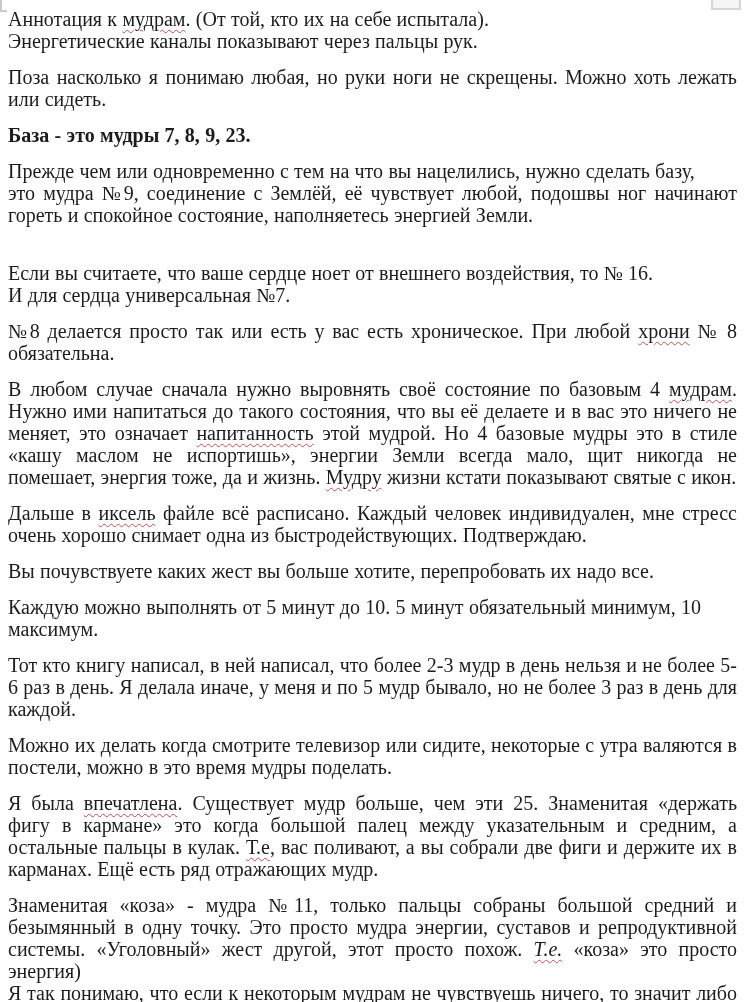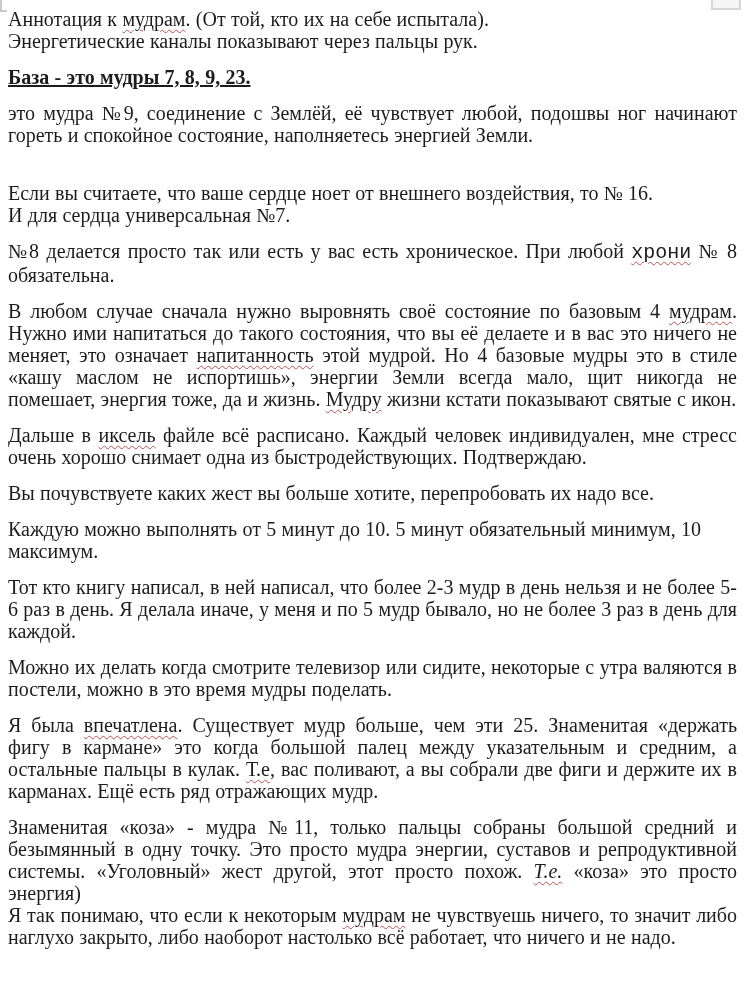--- a/index.html
+++ b/index.html
@@ -19,21 +19,21 @@
     padding: 8px 8px 0 8px;
     font-size: 20px;
     line-height: 22px;
   }
   .para {
     margin: 0;
     text-align: left;
     word-spacing: 0.3px;
   }
   .para.justify { text-align: justify; }
-  .para.bold { font-weight: bold; text-decoration: underline; }
+  .para.bold { font-weight: bold; }
   .para.space-after { margin-bottom: 14px; }
   .squiggle {
     text-decoration: underline;
     text-decoration-style: wavy;
     text-decoration-color: #c0504d;
     text-decoration-thickness: 1px;
     text-underline-offset: 3px;
   }
   
   .frag-tl {
@@ -56,24 +56,26 @@
   }
 </style>
 </head>
 <body style="background: rgb(255, 255, 255); color: rgb(28, 28, 28);">
 
 <div class="frag-tl"></div>
 <div class="frag-tr"></div>
 
 <div class="doc">
     <p class="para space-after"><span>Аннотация к </span><span class="squiggle" style="text-decoration-color: rgb(192, 80, 77);">мудрам</span><span>. (От той, кто их на себе испытала).</span><br><span>Энергетические каналы показывают через пальцы рук.</span><br></p>
+    <p class="para justify space-after"><span>Поза насколько я понимаю любая, но руки ноги не скрещены. Можно хоть лежать или сидеть.</span></p>
     <p class="para bold space-after"><span>База - это мудры 7, 8, 9, 23.</span></p>
+    <p class="para"><span>Прежде чем или одновременно с тем на что вы нацелились, нужно сделать базу,</span></p>
     <p class="para justify space-after"><span>это мудра №9, соединение с Землёй, её чувствует любой, подошвы ног начинают гореть и спокойное состояние, наполняетесь энергией Земли.</span></p>
     <p class="para space-after"><br><span>Если вы считаете, что ваше сердце ноет от внешнего воздействия, то № 16.</span><br><span>И для сердца универсальная №7.</span></p>
-    <p class="para justify space-after"><span>№8 делается просто так или есть у вас есть хроническое. При любой </span><span class="squiggle" style="text-decoration-color: rgb(192, 80, 77); font-family: Liberation Mono, monospace;">хрони</span><span> № 8 обязательна.</span></p>
+    <p class="para justify space-after"><span>№8 делается просто так или есть у вас есть хроническое. При любой </span><span class="squiggle" style="text-decoration-color: rgb(192, 80, 77);">хрони</span><span> № 8 обязательна.</span></p>
     <p class="para justify space-after"><span>В любом случае сначала нужно выровнять своё состояние по базовым 4 </span><span class="squiggle" style="text-decoration-color: rgb(192, 80, 77);">мудрам</span><span>. Нужно ими напитаться до такого состояния, что вы её делаете и в вас это ничего не меняет, это означает </span><span class="squiggle" style="text-decoration-color: rgb(192, 80, 77);">напитанность</span><span> этой мудрой. Но 4 базовые мудры это в стиле «кашу маслом не испортишь», энергии Земли всегда мало, щит никогда не помешает, энергия тоже, да и жизнь. </span><span class="squiggle" style="text-decoration-color: rgb(192, 80, 77);">Мудру</span><span> жизни кстати показывают святые с икон.</span></p>
     <p class="para justify space-after"><span>Дальше в </span><span class="squiggle" style="text-decoration-color: rgb(192, 80, 77);">иксель</span><span> файле всё расписано. Каждый человек индивидуален, мне стресс очень хорошо снимает одна из быстродействующих. Подтверждаю.</span></p>
     <p class="para space-after"><span>Вы почувствуете каких жест вы больше хотите, перепробовать их надо все.</span></p>
     <p class="para space-after"><span>Каждую можно выполнять от 5 минут до 10. 5 минут обязательный минимум, 10 максимум.</span></p>
     <p class="para justify space-after"><span>Тот кто книгу написал, в ней написал, что более 2-3 мудр в день нельзя и не более 5-6 раз в день. Я делала иначе, у меня и по 5 мудр бывало, но не более 3 раз в день для каждой.</span></p>
     <p class="para justify space-after"><span>Можно их делать когда смотрите телевизор или сидите, некоторые с утра валяются в постели, можно в это время мудры поделать.</span></p>
     <p class="para justify space-after"><span>Я была </span><span class="squiggle" style="text-decoration-color: rgb(192, 80, 77);">впечатлена</span><span>. Существует мудр больше, чем эти 25. Знаменитая «держать фигу в кармане» это когда большой палец между указательным и средним,  а остальные пальцы в кулак. </span><span class="squiggle" style="text-decoration-color: rgb(192, 80, 77);">Т.е</span><span>, вас поливают, а вы собрали две фиги и держите их в карманах. Ещё есть ряд отражающих мудр.</span></p>
     <p class="para justify"><span>Знаменитая «коза» - мудра №11, только пальцы собраны большой средний и безымянный в одну точку. Это просто мудра энергии, суставов и репродуктивной системы. «Уголовный» жест другой, этот просто похож. </span><span class="squiggle" style="text-decoration-color: rgb(192, 80, 77); font-style: italic;">Т.е.</span><span> «коза» это просто энергия)</span></p>
     <p class="para justify"><span>Я так понимаю, что если к некоторым </span><span class="squiggle" style="text-decoration-color: rgb(192, 80, 77);">мудрам</span><span> не чувствуешь ничего, то значит либо наглухо закрыто, либо наоборот настолько всё работает, что ничего и не надо.</span></p>
   </div>

